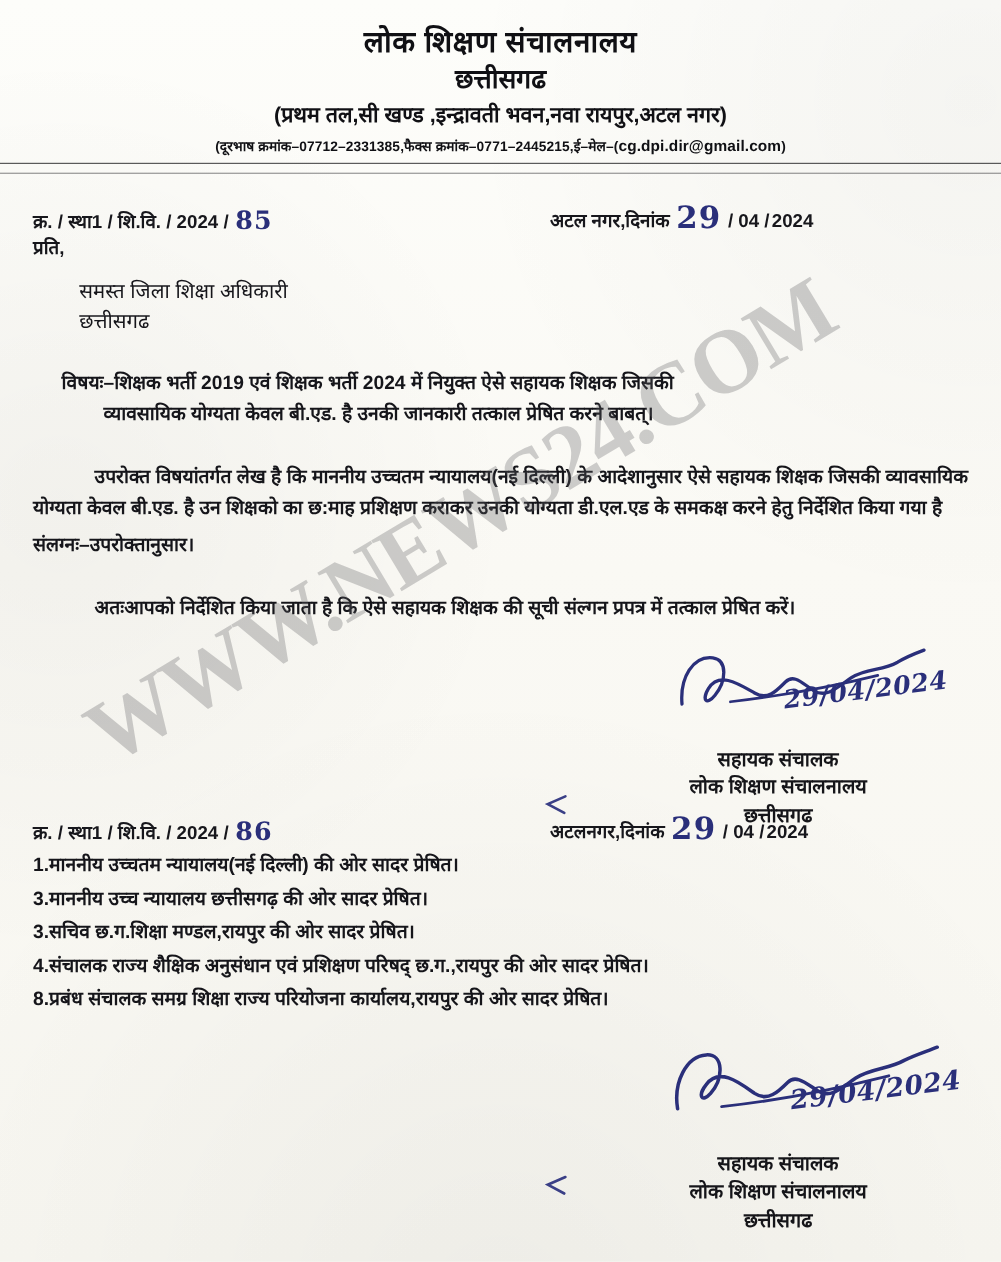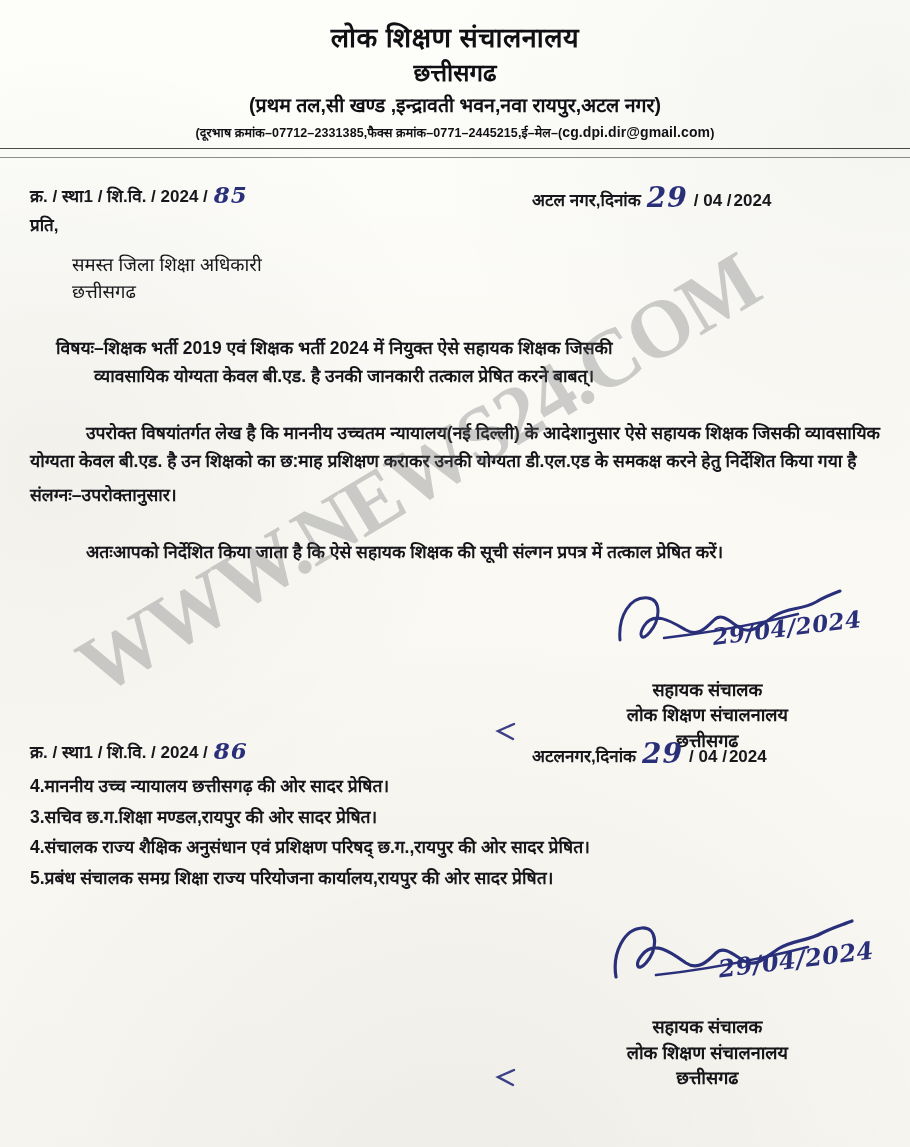--- a/index.html
+++ b/index.html
@@ -73,33 +73,31 @@
     height:0;
   }
   
   .body{
     position:relative;
     padding:0 30px 0 30px;
     font-family:"Liberation Sans","DejaVu Sans",sans-serif;
   }
   .refrow{
     display:flex;
-    align-items:flex-start;
+    align-items:flex-end;
     margin-top:22px;
     font-size:17px;
     font-weight:700;
     color:#17171c;
-    gap:32px;
   }
   .refrow .left{width:470px;display:flex;align-items:baseline;gap:2px;}
   .refrow .right{display:flex;align-items:baseline;gap:2px;}
   .hand{
     font-family:"DejaVu Serif",serif;
     color:#2a2f7a;
-    font-style:italic;
     font-weight:700;
     font-size:23px;
     letter-spacing:1px;
     padding:0 4px;
     transform:translateY(1px);
     display:inline-block;
   }
   .hand.sm{font-size:28px;}
   .to{
     font-size:17px;font-weight:700;
@@ -262,24 +260,25 @@
       </div>
       <div class="right">
         <span>अटलनगर,दिनांक</span>
         <span class="hand sm">29</span>
         <span>/ 04 /</span>
         <span>2024</span>
       </div>
     </div>
 
     <div class="copylist">
-      <div>4.माननीय उच्च न्यायालय छत्तीसगढ़ की ओर सादर प्रेषित।</div>
+      <div>1.माननीय उच्चतम न्यायालय(नई दिल्ली) की ओर सादर प्रेषित।</div>
+      <div>3.माननीय उच्च न्यायालय छत्तीसगढ़ की ओर सादर प्रेषित।</div>
       <div>3.सचिव छ.ग.शिक्षा मण्डल,रायपुर की ओर सादर प्रेषित।</div>
       <div>4.संचालक राज्य शैक्षिक अनुसंधान एवं प्रशिक्षण परिषद् छ.ग.,रायपुर की ओर सादर प्रेषित।</div>
-      <div>5.प्रबंध संचालक समग्र शिक्षा राज्य परियोजना कार्यालय,रायपुर की ओर सादर प्रेषित।</div>
+      <div>8.प्रबंध संचालक समग्र शिक्षा राज्य परियोजना कार्यालय,रायपुर की ओर सादर प्रेषित।</div>
     </div>
 
     <div class="sig sig2">
       <svg class="sig-scribble" viewBox="0 0 260 66">
         <path d="M14 58 C10 34, 22 10, 40 9 C56 8, 56 30, 44 44 C36 53, 32 46, 40 36
                  C52 20, 70 34, 84 44 C96 52, 106 42, 114 34 C122 26, 132 36, 142 42
                  C154 49, 164 38, 176 30 C190 21, 206 22, 220 14 C230 9, 240 6, 250 2" fill="none" stroke="#2a2f7a" stroke-width="3.2" stroke-linecap="round"></path>
         <path d="M54 56 C92 52, 142 44, 206 28" fill="none" stroke="#2a2f7a" stroke-width="2.6" stroke-linecap="round"></path>
       </svg>
       <div class="sig-date">29/04/2024</div>

